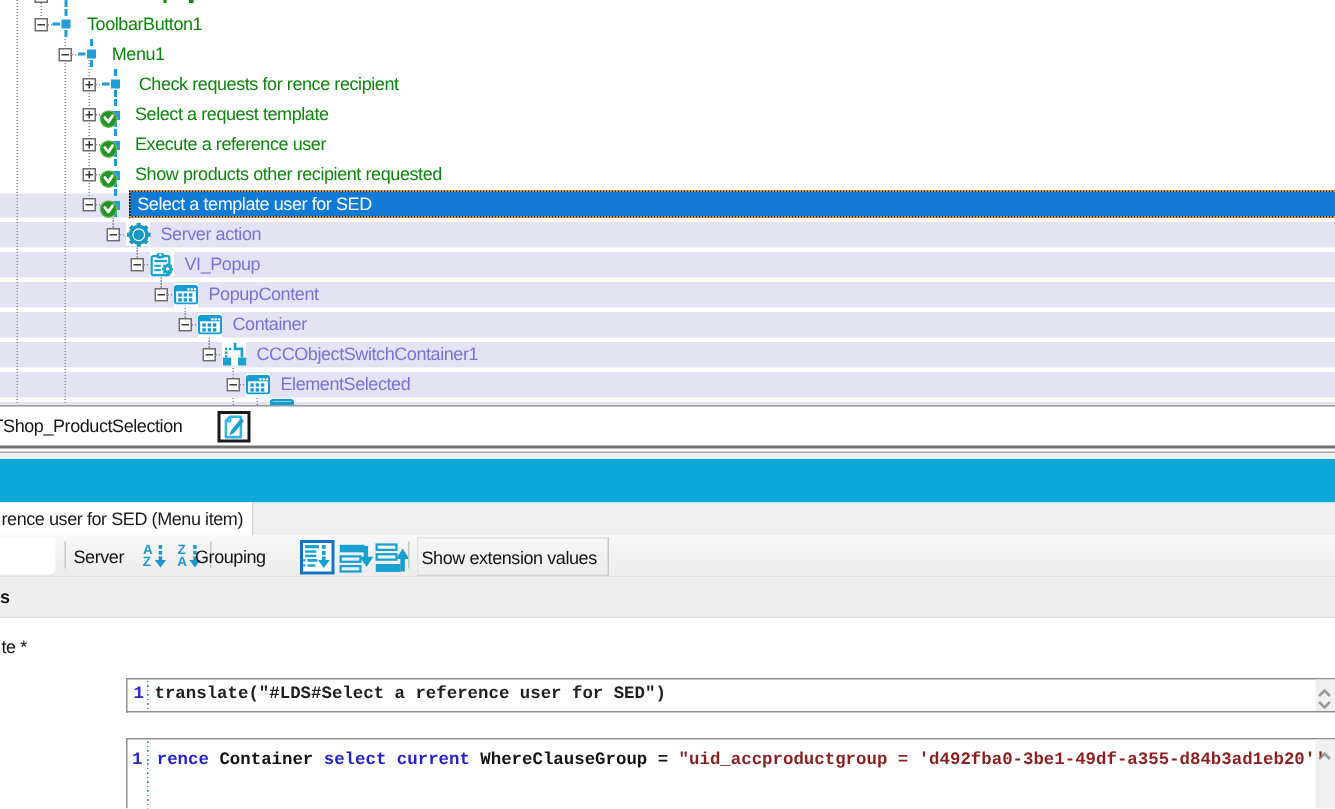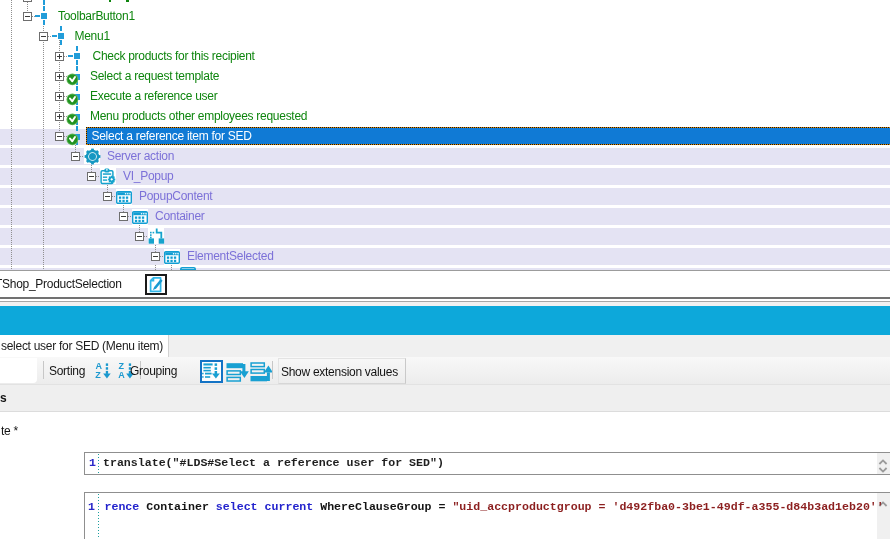--- a/index.html
+++ b/index.html
@@ -262,49 +262,50 @@
           <rect x="4.6" y="3.8" width="1.6" height="1.6"></rect>
           <rect x="7" y="3.8" width="0" height="0"></rect>
 <rect x="2" y="6.3" width="1.6" height="1.6"></rect>
           <rect x="2" y="8.7" width="1.6" height="1.6"></rect>
 <rect x="0.6" y="10.4" width="5.4" height="5.3"></rect>
 <rect x="10.7" y="10.4" width="5.4" height="5.3"></rect>
 </g>
       </svg></div>
 <div class="lbl green" style="left:58px;top:8px">ToolbarButton1</div>
 <div class="lbl green" style="left:74.5px;top:28px">Menu1</div>
-<div class="lbl green" style="left:92.5px;top:48px">Check products for this recipient</div>
+<div class="lbl green" style="left:92.5px;top:48px">Check requests for rence recipient</div>
 <div class="lbl green" style="left:90px;top:68px">Select a request template</div>
 <div class="lbl green" style="left:90px;top:88px">Execute a reference user</div>
-<div class="lbl green" style="left:90px;top:108px">Menu products other employees requested</div>
-<div class="lbl" style="left:91.5px;top:128px;color:rgba(255,255,255,0.99)">Select a reference item for SED</div>
+<div class="lbl green" style="left:90px;top:108px">Show products other recipient requested</div>
+<div class="lbl" style="left:91.5px;top:128px;color:rgba(255,255,255,0.99)">Select a template user for SED</div>
 <div class="lbl purp" style="left:107px;top:148px">Server action</div>
 <div class="lbl purp" style="left:123px;top:168px">VI_Popup</div>
 <div class="lbl purp" style="left:139px;top:188px">PopupContent</div>
 <div class="lbl purp" style="left:155px;top:208px">Container</div>
+<div class="lbl purp" style="left:171px;top:228px">CCCObjectSwitchContainer1</div>
 <div class="lbl purp" style="left:187px;top:248px">ElementSelected</div>
 <div class="abs" style="left:0;top:270px;width:890px;height:1px;background:rgba(155,155,155,0.99)"></div>
 <div class="lbl" style="left:-5px;top:276px;color:rgba(20,20,20,0.99)">TShop_ProductSelection</div>
 <div class="abs" style="left:145px;top:274px;width:22px;height:21px;background:rgba(255,255,255,0.99);border:2px solid #1a1a1a">
 <svg width="18" height="17" viewBox="0 0 18 17">
 <path d="M3.6 4.6 L6.4 1.8 H13.6 V15.4 H3.6 Z" fill="#fff" stroke="#30b6e8" stroke-width="1.7" stroke-linejoin="round"></path>
 <path d="M6.6 1.8 V4.8 H3.6" fill="none" stroke="#30b6e8" stroke-width="1.4"></path>
 <path d="M13.7 2.9 L7.2 10.9 L5.9 14.1 L9 12.7 L15.6 4.7 Z" fill="#189ad2"></path>
 </svg></div>
 <div class="abs" style="left:0;top:297px;width:890px;height:2px;background:rgba(111,111,111,0.99)"></div>
 <div class="abs" style="left:0;top:301px;width:890px;height:1px;background:rgba(165,165,165,0.99)"></div>
 <div class="abs" style="left:0;top:302px;width:890px;height:4px;background:rgba(241,241,241,0.99)"></div>
 <div class="abs" style="left:0;top:306px;width:890px;height:29px;background:rgba(10,167,218,0.99)"></div>
 <div class="abs" style="left:0;top:335px;width:890px;height:22px;background:rgba(240,240,240,0.99)"></div>
 <div class="abs" style="left:0;top:335px;width:168.5px;height:22px;background:rgba(255,255,255,0.99);border-right:1px solid #d2d2d2"></div>
-<div class="lbl" style="left:1px;top:338px;color:rgba(25,25,25,0.99)">select user for SED (Menu item)</div>
+<div class="lbl" style="left:1px;top:338px;color:rgba(25,25,25,0.99)">rence user for SED (Menu item)</div>
 <div class="abs" style="left:0;top:357px;width:890px;height:27px;background:linear-gradient(#f8f8f8,#ececec)"></div>
 <div class="abs" style="left:0;top:358px;width:37px;height:25px;background:rgba(255,255,255,0.99);border-radius:0 0 4px 0"></div>
 <div class="abs" style="left:43px;top:361px;width:1px;height:18px;background:rgba(198,198,198,0.99)"></div>
-<div class="lbl" style="left:49px;top:363px;color:rgba(17,17,17,0.99)">Sorting</div>
+<div class="lbl" style="left:49px;top:363px;color:rgba(17,17,17,0.99)">Server</div>
 <div class="abs" style="left:95px;top:362px;width:17px;height:17px">
 <svg width="17" height="17" viewBox="0 0 17 17">
 <text x="0.4" y="7.3" font-family="Liberation Sans" font-size="9" font-weight="bold" fill="#1a98ce" fill-opacity="0.99">A</text>
 <text x="0.2" y="15.6" font-family="Liberation Sans" font-size="9" font-weight="bold" fill="#1a98ce" fill-opacity="0.99">Z</text>
 <g fill="#1a98ce">
 <rect x="10.8" y="1.4" width="2.3" height="2.5"></rect>
 <rect x="10.8" y="5.2" width="2.3" height="2.5"></rect>
 <rect x="10.8" y="8.9" width="2.3" height="3"></rect>
 <path d="M8.2 11.4 H15.7 L11.95 16.4 Z"></path>
 </g>

